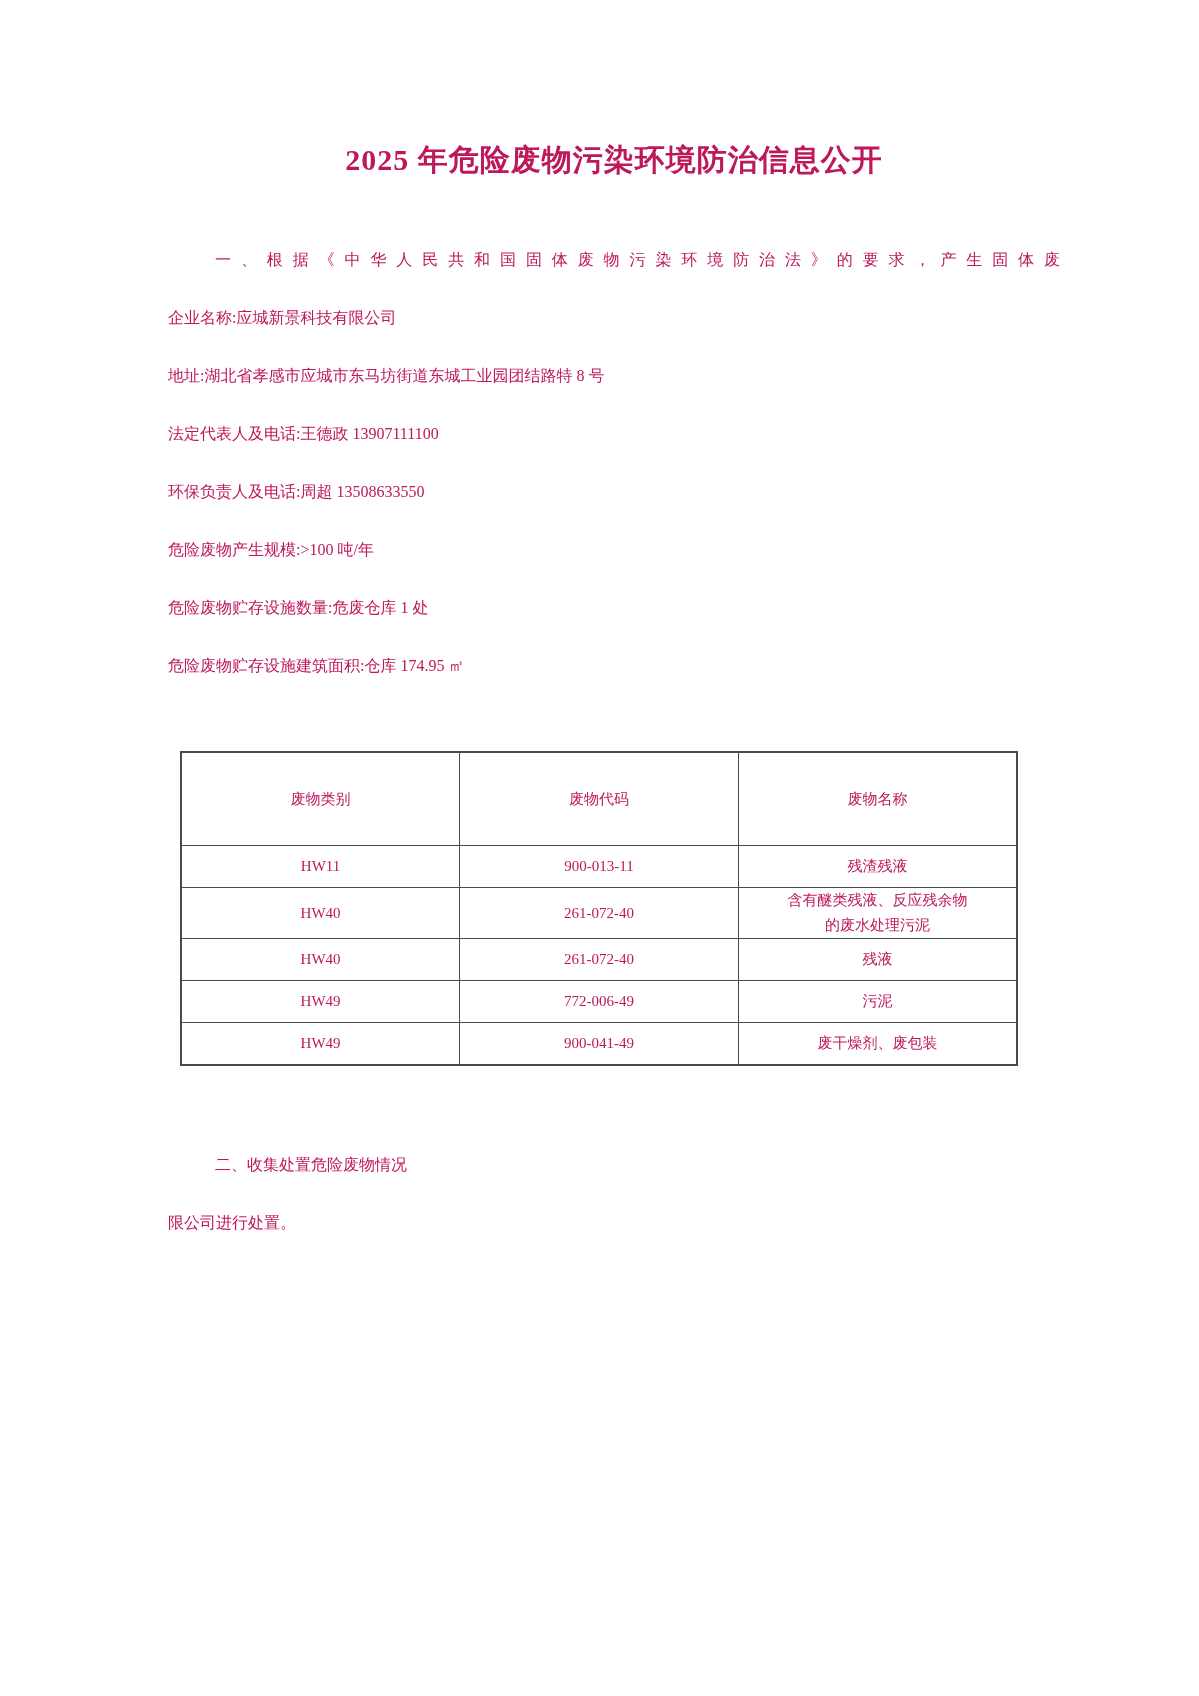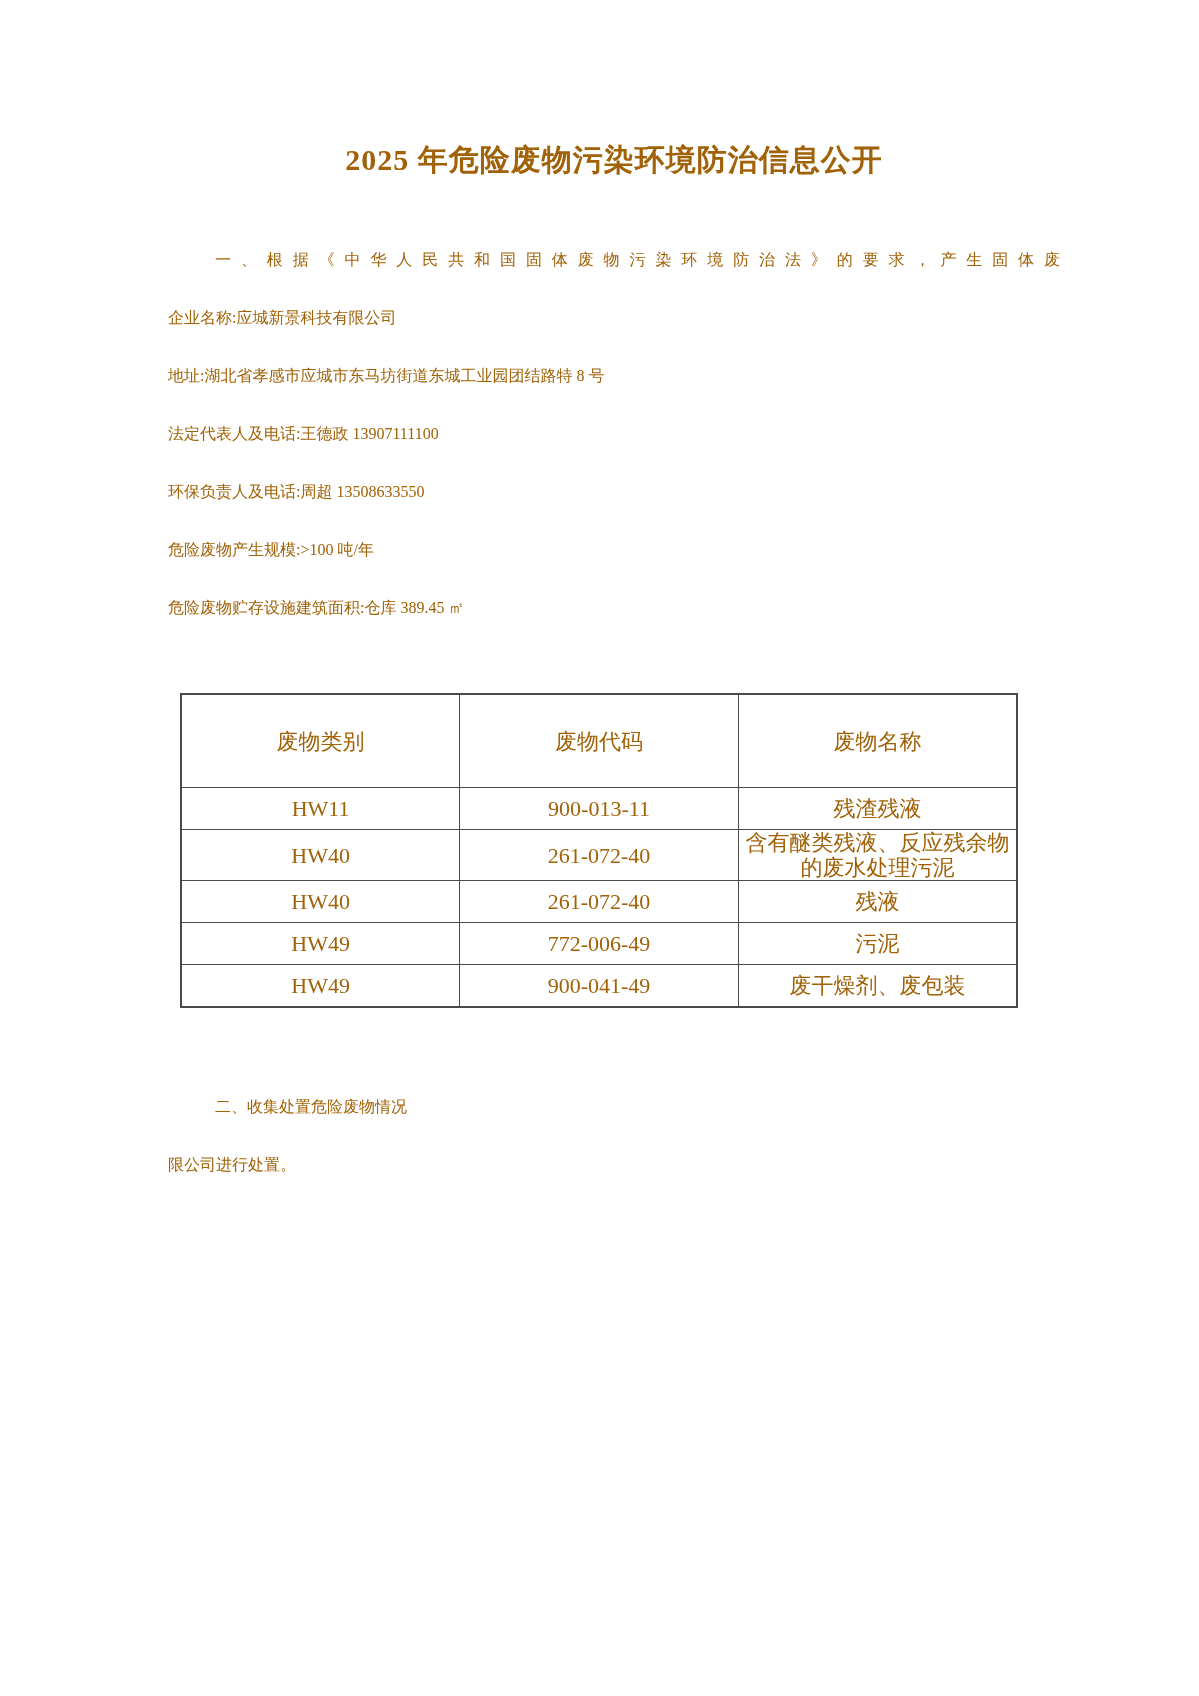--- a/index.html
+++ b/index.html
@@ -3,21 +3,21 @@
 <meta charset="utf-8">
 <style>
   html, body { margin: 0; padding: 0; background: #ffffff; }
   .page {
     position: relative;
     width: 1199px;
     height: 1696px;
     box-sizing: border-box;
     margin: 0 auto;
     background: #ffffff;
-    color: #a16207;
+    color: #be185d;
     font-family: "Liberation Serif", "DejaVu Serif", serif;
     padding: 142px 139px 0 168px;
     overflow: hidden;
   }
   .title {
     font-size: 30px;
     line-height: 36px;
     font-weight: 700;
     text-align: center;
     margin: 0 0 53px 0;
@@ -38,21 +38,21 @@
     table-layout: fixed;
     width: 838px;
     margin: 56px 0 0 12px;
     border: 2px solid #4a4a4a;
   }
   .waste-table th, .waste-table td {
     border: 1px solid #4a4a4a;
     font-weight: normal;
     text-align: center;
     vertical-align: middle;
-    font-size: 22px;
+    font-size: 15px;
     line-height: 25px;
     padding: 0 2px;
     white-space: pre-line;
     overflow: hidden;
   }
   .waste-table thead th { height: 92px; }
   .waste-table tbody td { height: 41px; }
   .section-heading { margin-top: 70px; }
 </style>
 </head>
@@ -62,21 +62,22 @@
 
   <h1 class="title">2025 年危险废物污染环境防治信息公开</h1>
 
   <p class="line indent fill">一、根据《中华人民共和国固体废物污染环境防治法》的要求，产生固体废</p>
 
   <p class="line">企业名称:应城新景科技有限公司</p>
   <p class="line">地址:湖北省孝感市应城市东马坊街道东城工业园团结路特 8 号</p>
   <p class="line">法定代表人及电话:王德政 13907111100</p>
   <p class="line">环保负责人及电话:周超 13508633550</p>
   <p class="line">危险废物产生规模:&gt;100 吨/年</p>
-  <p class="line">危险废物贮存设施建筑面积:仓库 389.45 ㎡</p>
+  <p class="line">危险废物贮存设施数量:危废仓库 1 处</p>
+  <p class="line">危险废物贮存设施建筑面积:仓库 174.95 ㎡</p>
 
   <table class="waste-table">
     <thead>
       <tr>
         <th>废物类别</th>
         <th>废物代码</th>
         <th>废物名称</th>
       </tr>
     </thead>
     <tbody>

